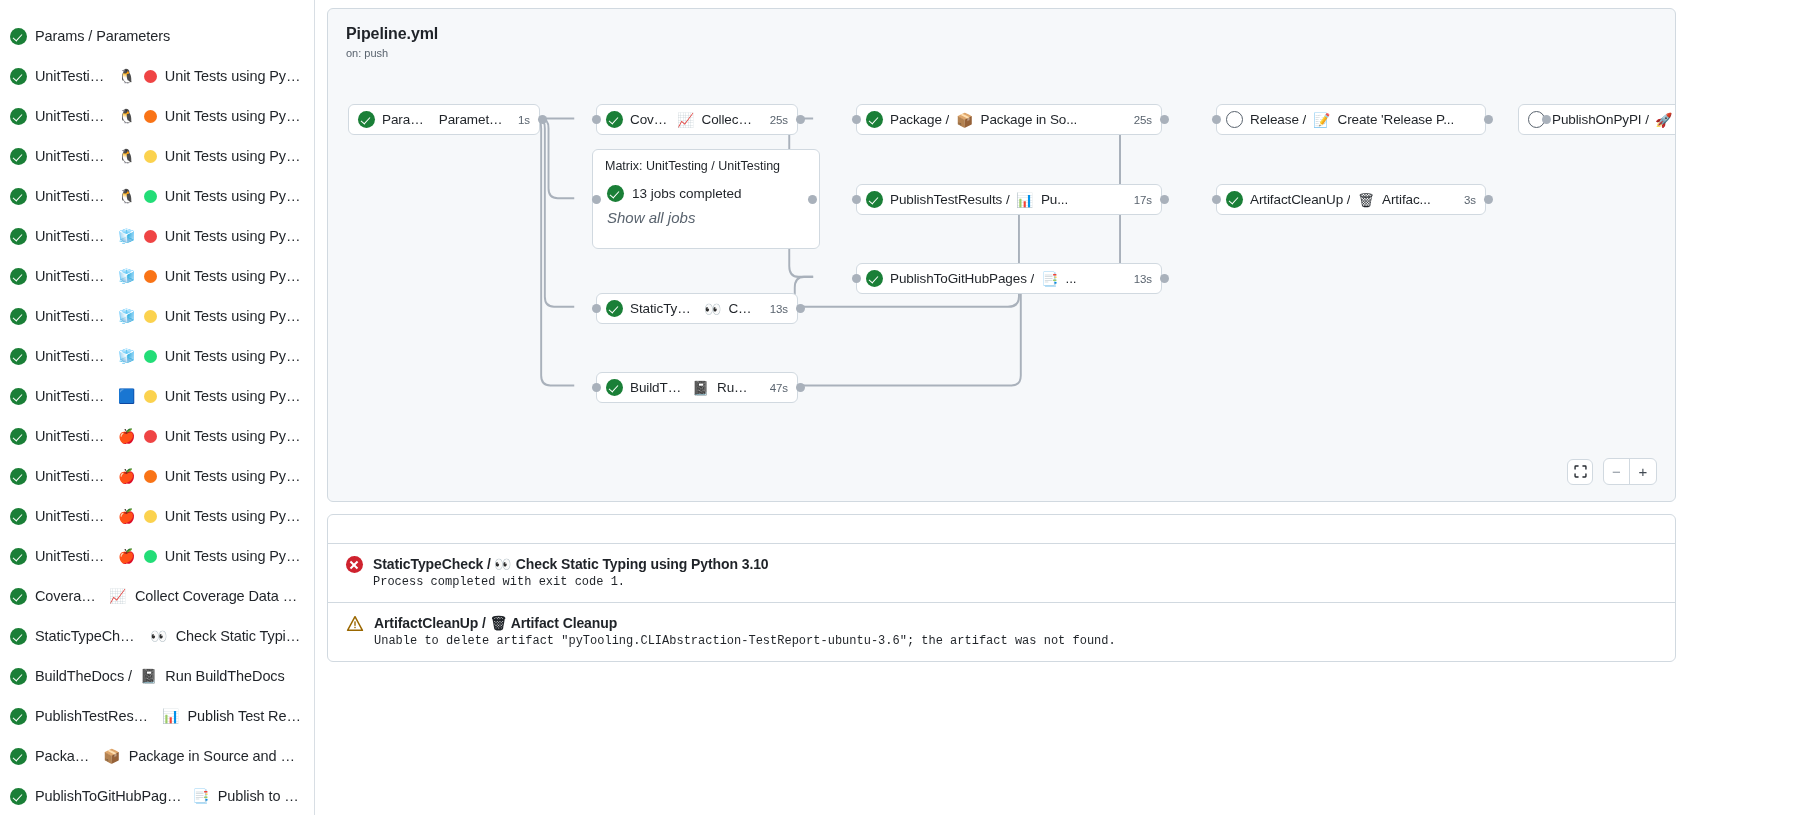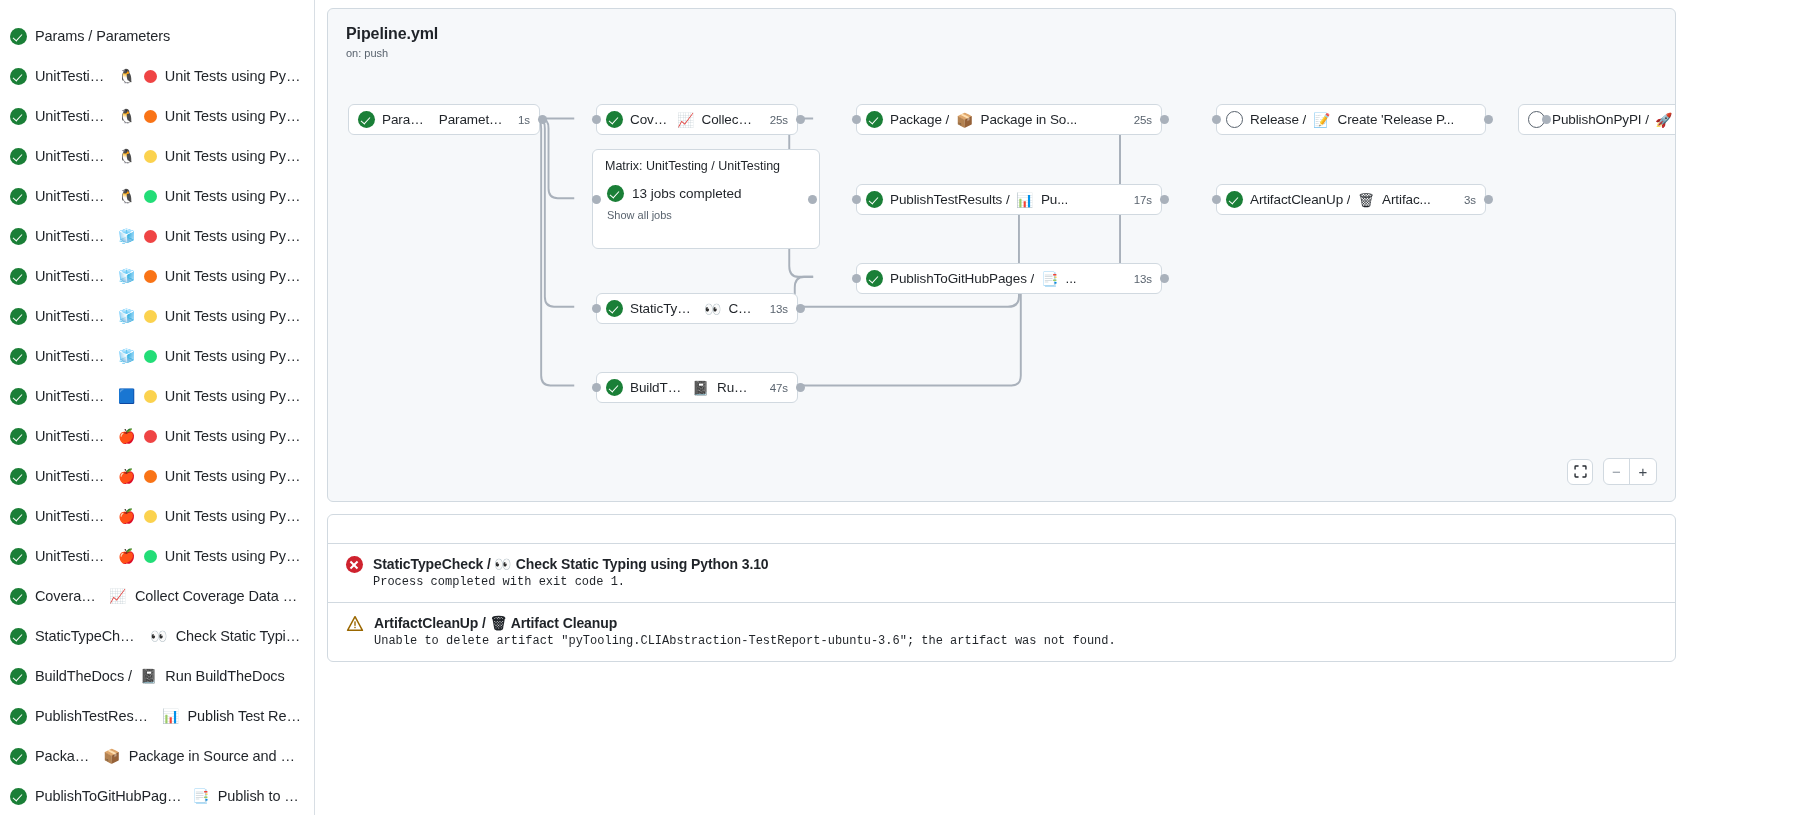--- a/index.html
+++ b/index.html
@@ -134,22 +134,23 @@
     font-size: 12.5px; color: #1f2328;
     padding: 9px 10px 0 12px; font-weight: 400;
   }
   .matrix-row {
     display: flex; align-items: center; gap: 8px;
     padding: 12px 10px 0 14px;
     font-size: 13.5px;
   }
   .matrix-link {
     padding: 7px 10px 0 14px;
-    font-size: 11px; color: #59636e;
+    font-size: 15px; color: #59636e;
     cursor: pointer;
+    font-style: italic;
   }
 
   .zoom-controls {
     position: absolute; right: 18px; bottom: 16px;
     display: flex; align-items: center; gap: 10px;
     z-index: 5;
   }
   .zc-btn {
     width: 26px; height: 26px;
     background: #ffffff;

